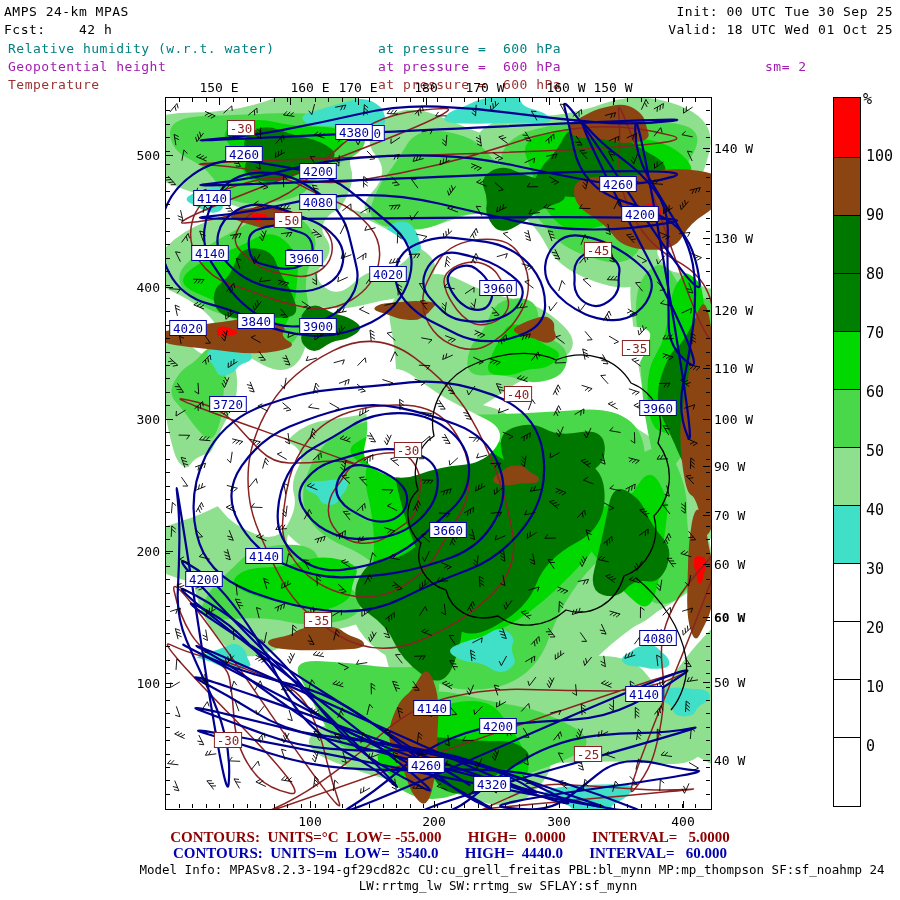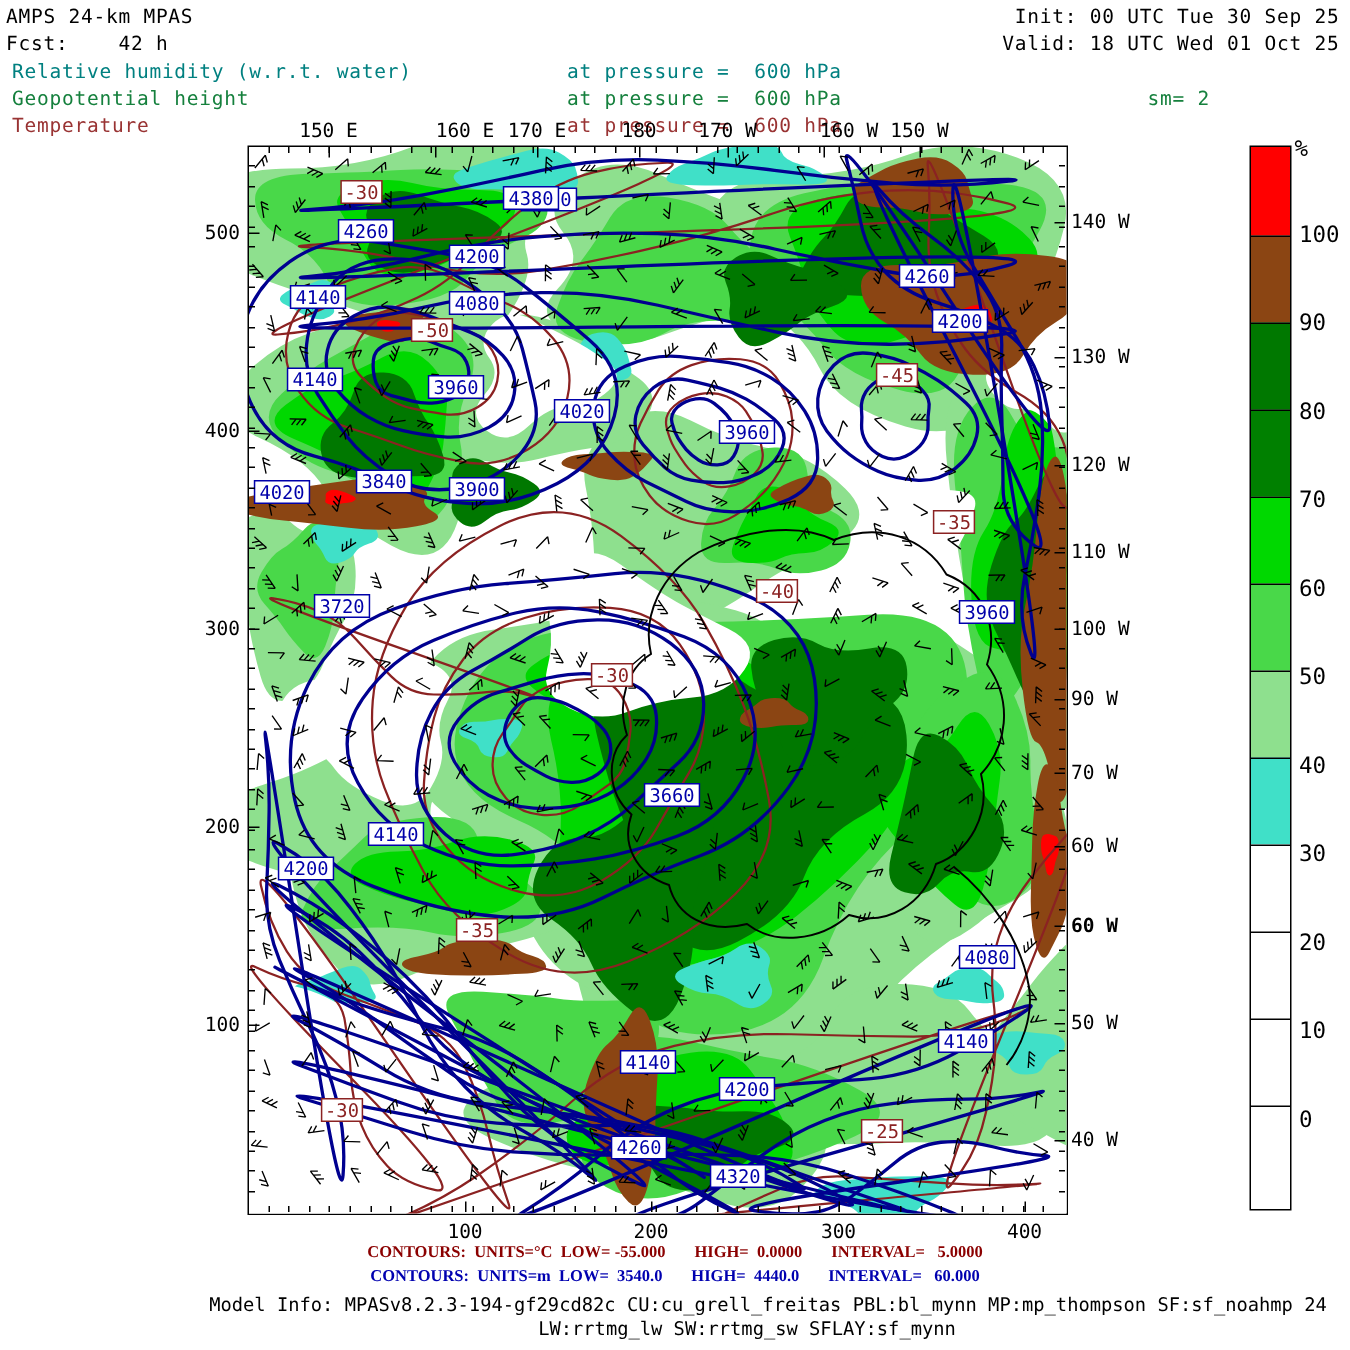--- a/index.html
+++ b/index.html
@@ -1,32 +1,32 @@
 <!DOCTYPE html>
 <html><head>
 <meta charset="utf-8">
 <style>
   html,body{margin:0;padding:0;background:#ffffff;}
   body{width:900px;height:900px;position:relative;overflow:hidden;
        font-family:"DejaVu Sans Mono",monospace;color:#000;}
   .t{position:absolute;white-space:pre;font-size:13px;line-height:14px;letter-spacing:0.5px;}
   .teal{color:#008080;}
-  .blue{color:#15803d;}
+  .blue{color:#a21caf;}
   .dred{color:#993333;}
   .axlab{position:absolute;font-size:13px;white-space:pre;color:#000;}
   .cbar-lab{position:absolute;font-size:15px;color:#000;}
   .tick{position:absolute;background:#000;}
   #map-frame{position:absolute;left:165px;top:97px;width:545px;height:711px;
              border:1px solid #000;box-sizing:content-box;background:#fff;}
   #colorbar{position:absolute;left:833px;top:97px;width:26px;height:708px;
             border:1px solid #000;box-sizing:content-box;}
   .cbseg{width:100%;box-sizing:border-box;}
   .cbseg + .cbseg{border-top:1px solid #000;}
   .footer-serif{position:absolute;left:0;width:900px;text-align:center;
-                font-family:"Liberation Serif",serif;font-weight:bold;font-size:11px;white-space:pre;}
+                font-family:"Liberation Serif",serif;font-weight:bold;font-size:15px;white-space:pre;}
   .footer-mono{position:absolute;left:0;width:900px;text-align:center;
                font-size:12.5px;white-space:pre;color:#000;}
   svg text{font-family:"DejaVu Sans Mono",monospace;}
 </style>
 </head>
 <body>
 
 <div class="t" style="left:4px;top:5px;">AMPS 24-km MPAS</div>
 <div class="t" style="left:4px;top:23px;">Fcst:    42 h</div>
 <div class="t" style="right:7px;top:5px;text-align:right;">Init: 00 UTC Tue 30 Sep 25</div>

